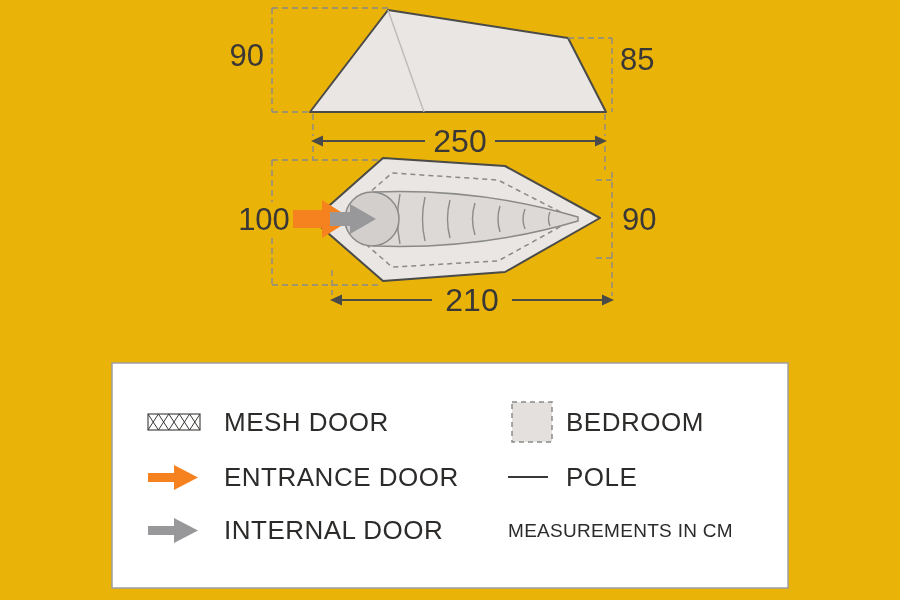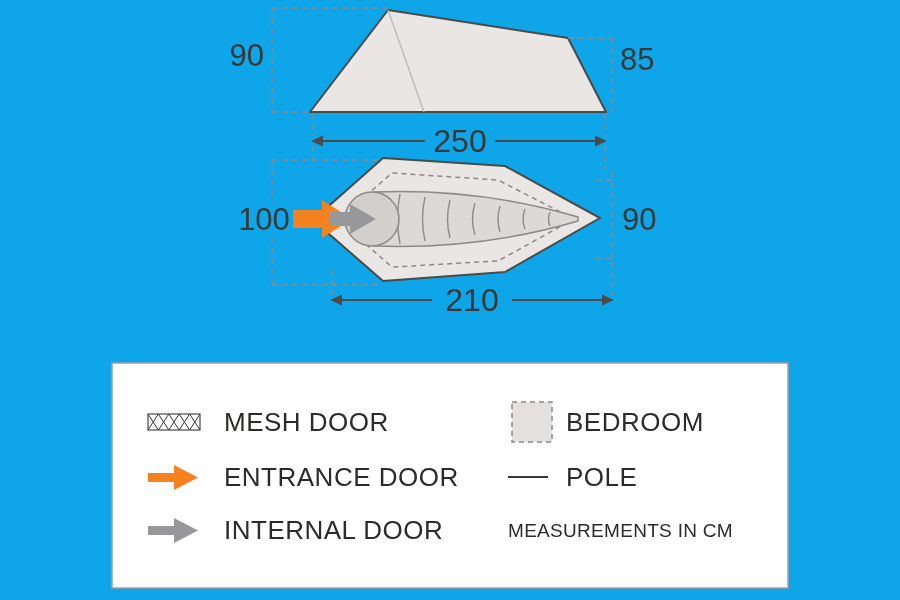--- a/index.html
+++ b/index.html
@@ -1,16 +1,16 @@
 <!DOCTYPE html>
 <html><head>
 <meta charset="utf-8">
 <style>
   html,body{margin:0;padding:0;background:#ffffff;}
-  .canvas{position:relative;width:900px;height:600px;background:#0ea5e9;overflow:hidden;
+  .canvas{position:relative;width:900px;height:600px;background:#eab308;overflow:hidden;
           font-family:"Liberation Sans",sans-serif;}
   svg{display:block;}
   .dim-text{font-family:"Liberation Sans",sans-serif;font-size:31px;fill:#3a3836;}
   .legend-text{font-family:"Liberation Sans",sans-serif;font-size:26px;fill:#2d2b2a;letter-spacing:0.5px;}
   .legend-note{font-family:"Liberation Sans",sans-serif;font-size:19px;fill:#2d2b2a;letter-spacing:0.3px;}
 </style>
 </head>
 <body>
 
 <div class="canvas">

